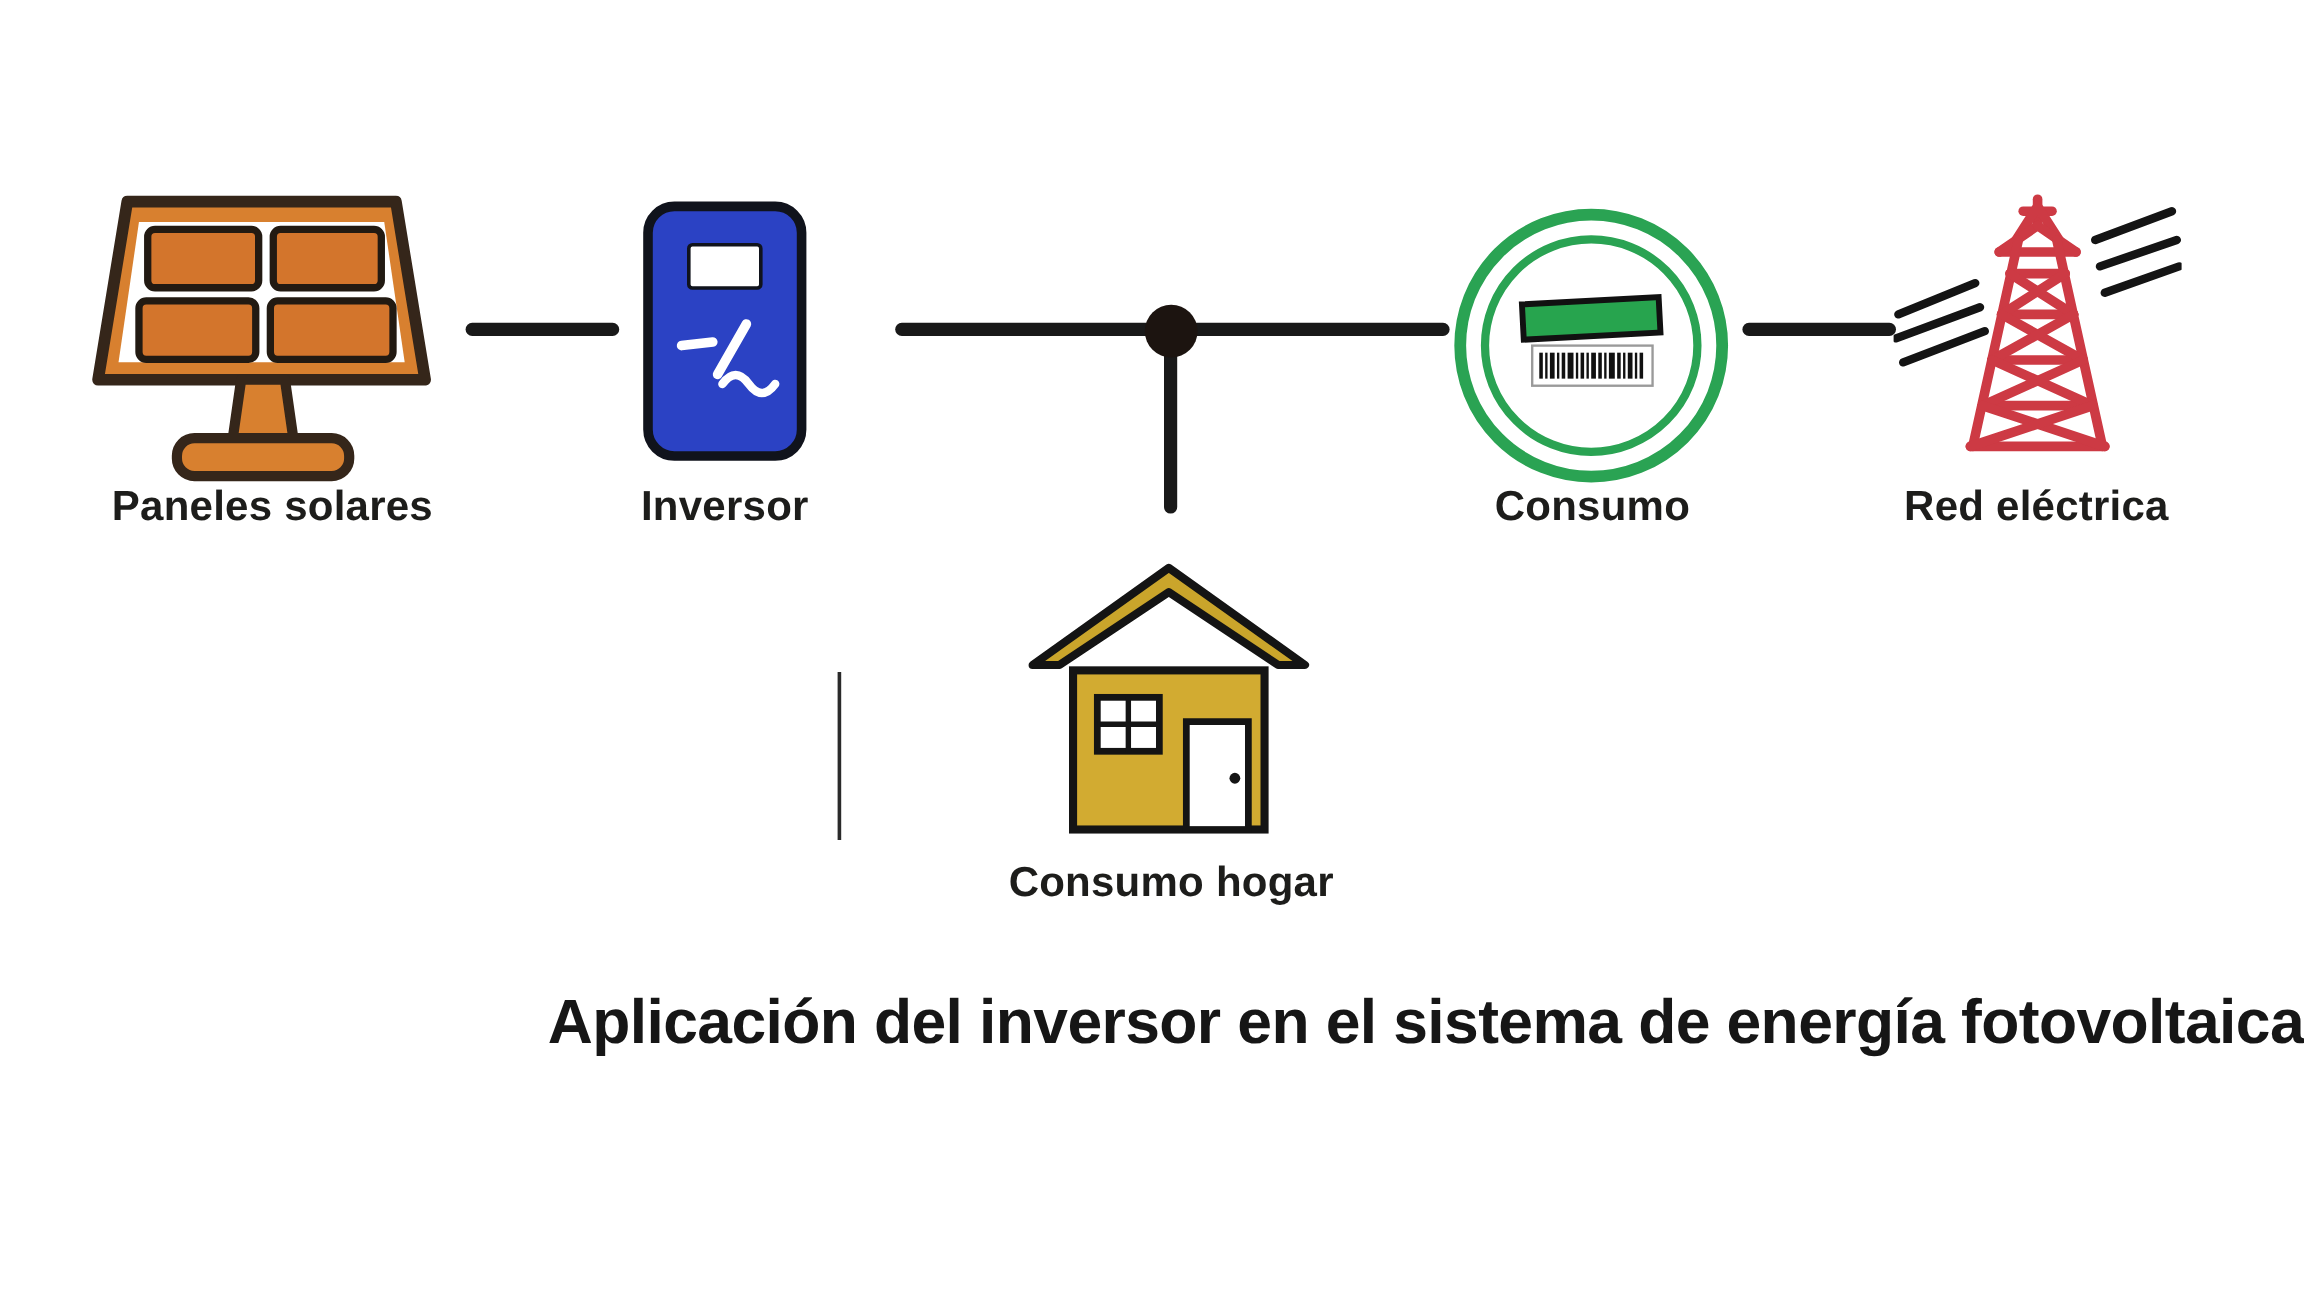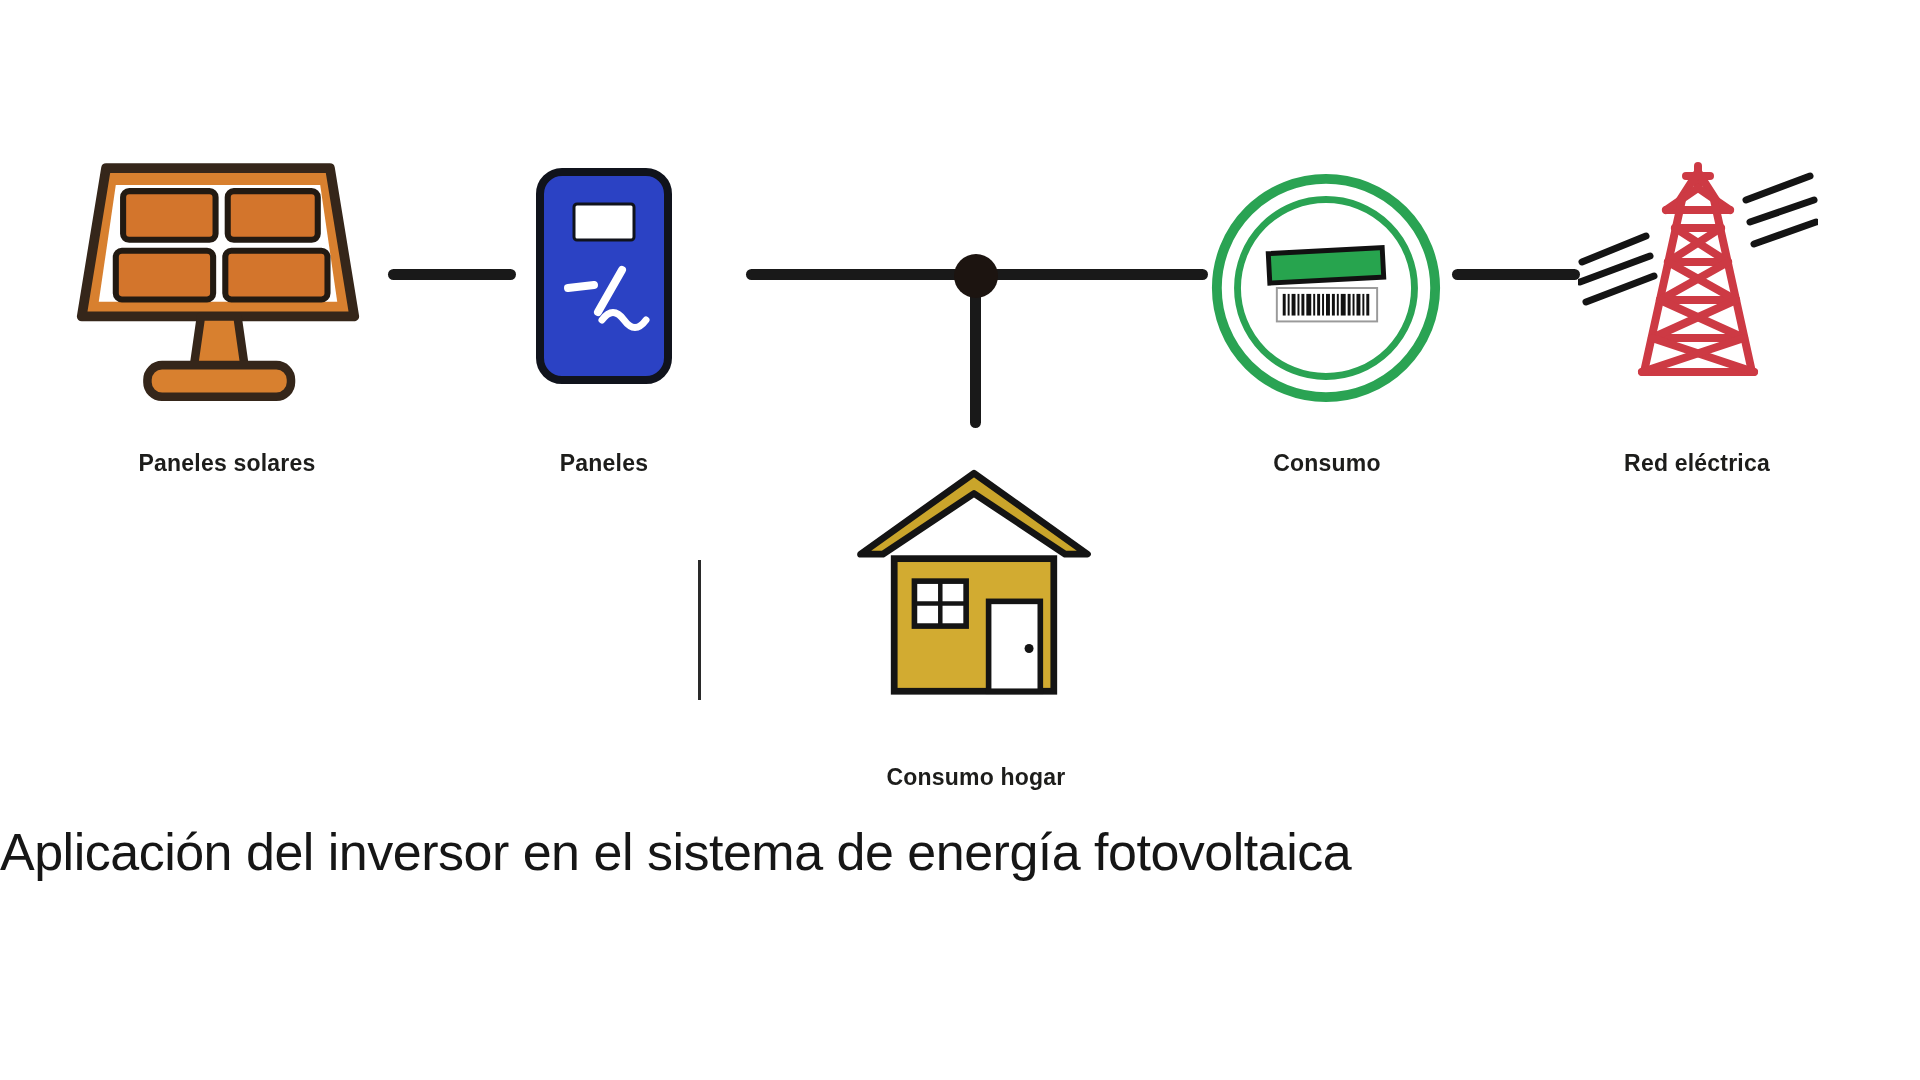--- a/index.html
+++ b/index.html
@@ -22,35 +22,34 @@
   .junction {
     position: absolute;
     width: 44px;
     height: 44px;
     background: #1c1410;
     border-radius: 50%;
   }
   .node-label {
     position: absolute;
     transform: translateX(-50%);
-    font-size: 23px;
+    font-size: 35px;
     font-weight: 800;
     letter-spacing: 0.2px;
     white-space: nowrap;
     color: #1d1d1b;
-    margin-top: 48px;
   }
   .diagram-title {
     position: absolute;
     left: 0;
     top: 822px;
     width: 100%;
-    text-align: left;
+    text-align: right;
     font-size: 52px;
-    font-weight: 400;
+    font-weight: 700;
     letter-spacing: -0.5px;
     color: #161616;
     white-space: nowrap;
   }
   .stray-line {
     position: absolute;
     background: #2a2a2a;
   }
   svg { display: block; }
 </style>
@@ -167,20 +166,20 @@
       <path d="M4,82 L105,10 L206,82 L186,82 L105,28 L24,82 Z" fill="#caa52b" stroke="#141414" stroke-width="6" stroke-linejoin="round"></path>
       <rect x="52" y="106" width="46" height="40" fill="#ffffff" stroke="#141414" stroke-width="5"></rect>
       <line x1="75" y1="106" x2="75" y2="146" stroke="#141414" stroke-width="4"></line>
       <line x1="52" y1="126" x2="98" y2="126" stroke="#141414" stroke-width="4"></line>
       <rect x="118" y="124" width="46" height="80" fill="#ffffff" stroke="#141414" stroke-width="5"></rect>
       <circle cx="154" cy="166" r="4" fill="#141414"></circle>
     </svg>
   </div>
 
   <div class="node-label" style="left:227px; top:402px;">Paneles solares</div>
-  <div class="node-label" style="left:604px; top:402px;">Paneles</div>
+  <div class="node-label" style="left:604px; top:402px;">Inversor</div>
   <div class="node-label" style="left:1327px; top:402px;">Consumo</div>
   <div class="node-label" style="left:1697px; top:402px;">Red eléctrica</div>
   <div class="node-label" style="left:976px; top:716px;">Consumo hogar</div>
 
   <div class="diagram-title">Aplicación del inversor en el sistema de energía fotovoltaica</div>
 
 </div>
 
 </body></html>

